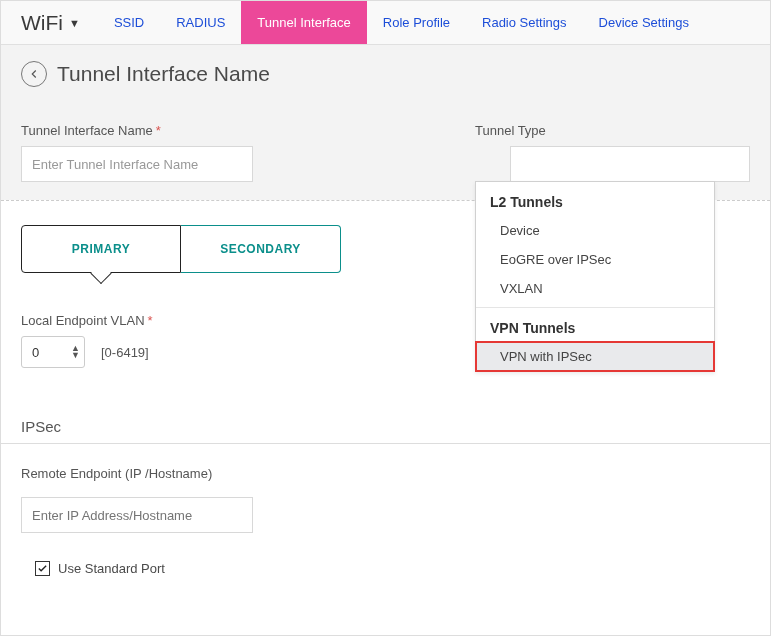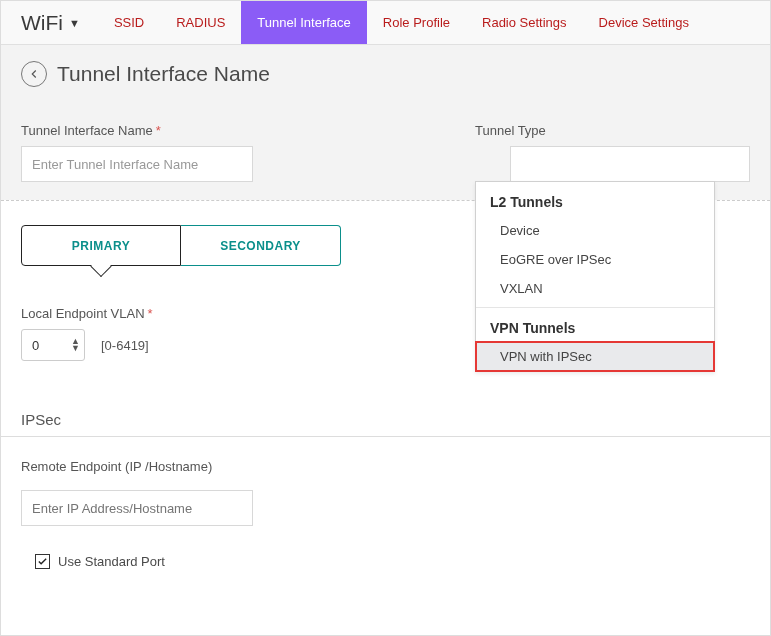--- a/index.html
+++ b/index.html
@@ -32,26 +32,26 @@
 .brand .caret {
   margin-left: 6px;
   font-size: 11px;
 }
 .nav-tabs { display: flex; height: 100%; }
 .nav-tab {
   display: flex;
   align-items: center;
   padding: 0 16px;
   font-size: 13px;
-  color: #b91c1c;
+  color: #1d4ed8;
   cursor: pointer;
   height: 100%;
 }
 .nav-tab.active {
-  background: #8b5cf6;
+  background: #ec4899;
   color: #fff;
 }
 
 .page-head {
   background: #f3f3f3;
   padding: 16px 20px 18px 20px;
 }
 .page-title-row {
   display: flex;
   align-items: center;
@@ -140,21 +140,21 @@
 }
 .content {
   padding: 24px 20px 20px 20px;
   background: #fff;
 }
 .subnav {
   display: flex;
   margin-bottom: 40px;
 }
 .subtab {
-  width: 160px; height: 41px;
+  width: 160px; height: 48px;
   display: flex; align-items: center; justify-content: center;
   font-size: 12px;
   font-weight: 600;
   letter-spacing: 0.5px;
   color: #0b8f8b;
   border: 1px solid #0b8f8b;
   cursor: pointer;
   position: relative;
 }
 .subtab.primary {

